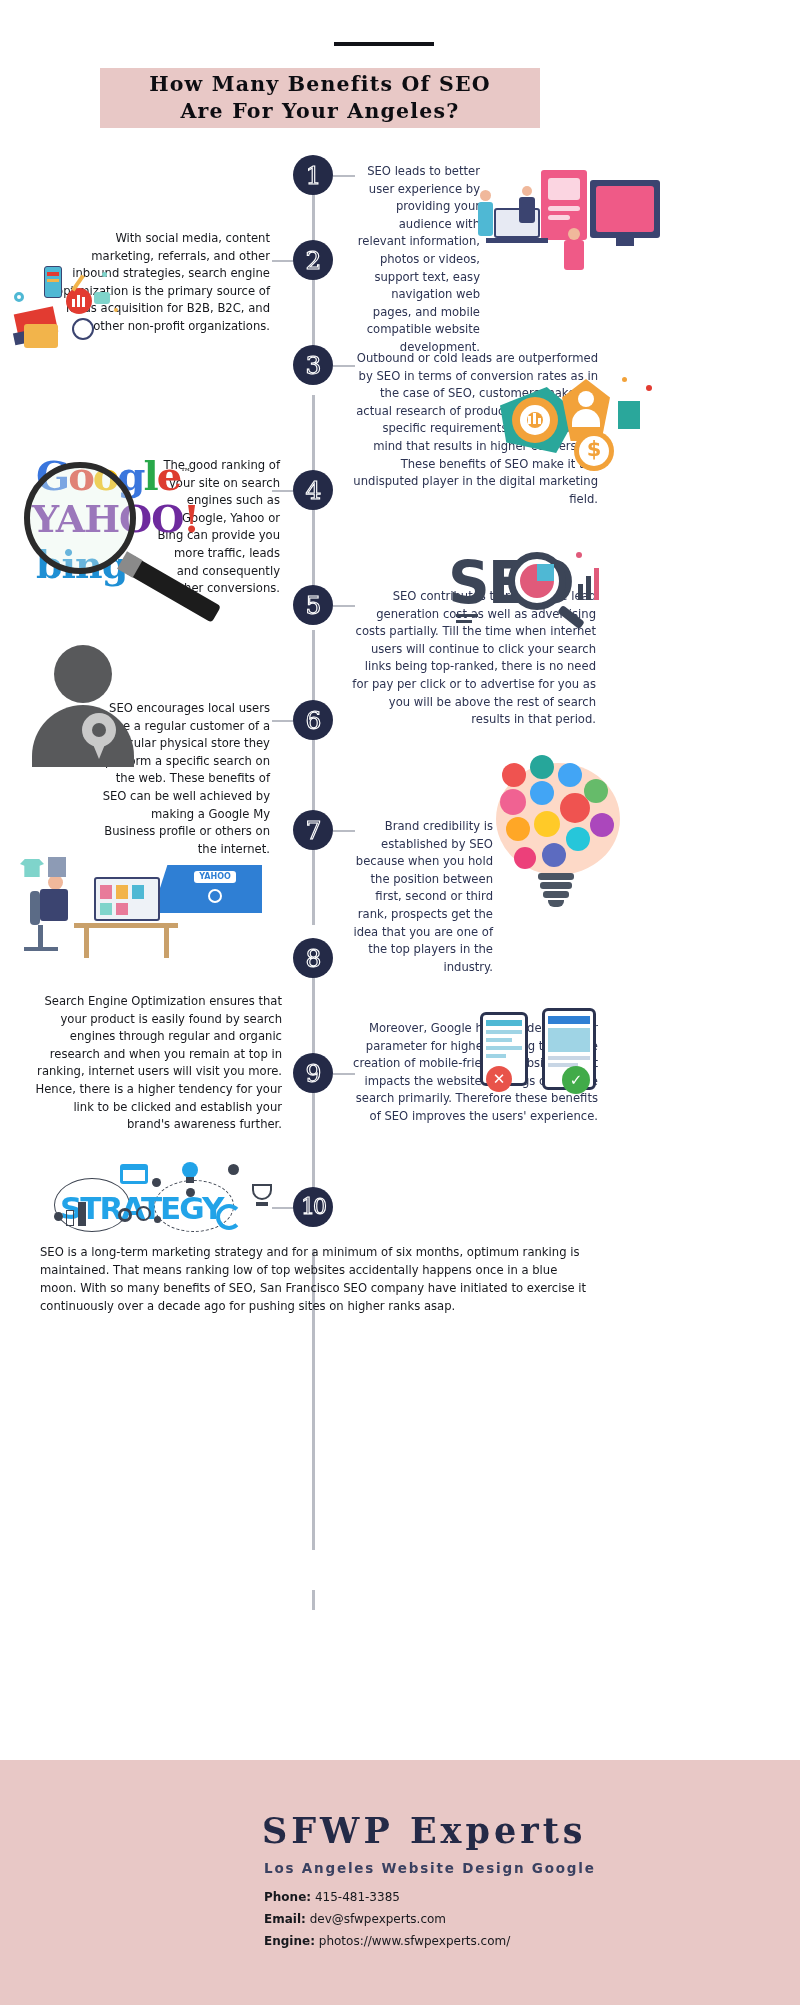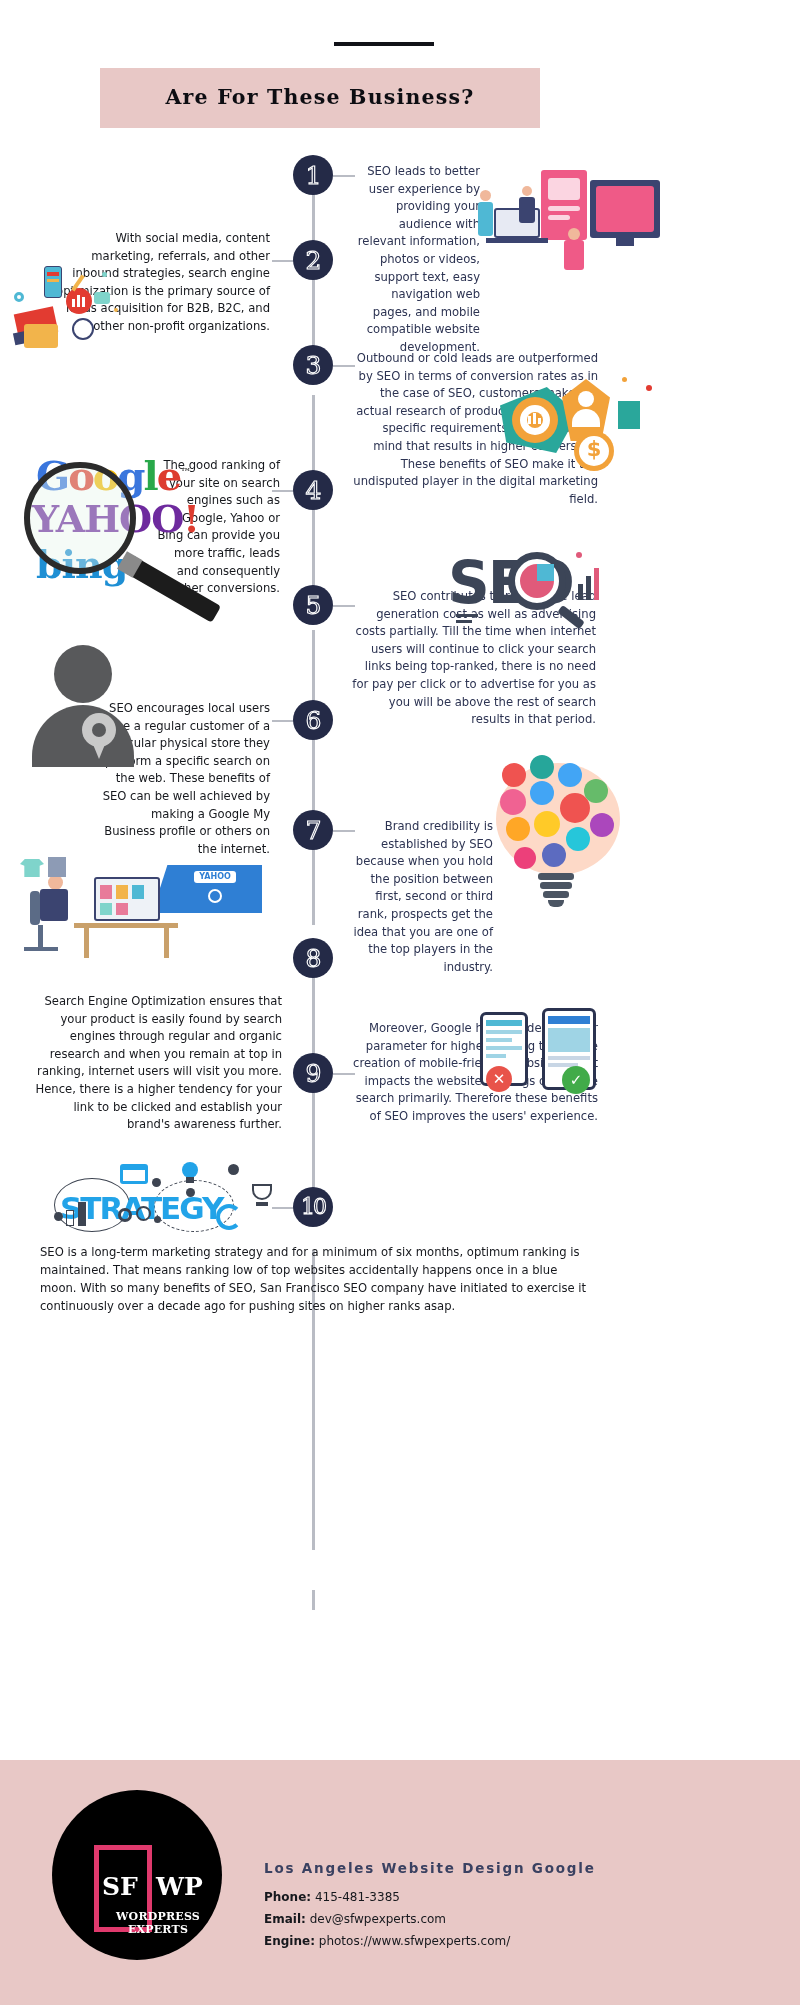--- a/index.html
+++ b/index.html
@@ -186,21 +186,22 @@
     color: #16181d;
     white-space: nowrap;
   }
   .contact b { font-weight: bold; }
 </style>
 </head>
 <body>
 
 <div class="top-rule"></div>
 <div class="title-band">
-  <div class="t-line">Are For These Business?</div>
+  <div class="t-line">How Many Benefits Of SEO</div>
+  <div class="t-line">Are For Your Angeles?</div>
 </div>
 
 <div class="spine" style="top:185px;height:170px;"></div>
 <div class="spine" style="top:395px;height:195px;"></div>
 <div class="spine" style="top:630px;height:295px;"></div>
 <div class="spine" style="top:965px;height:245px;"></div>
 <div class="spine" style="top:1250px;height:300px;"></div>
 <div class="spine" style="top:1590px;height:20px;"></div>
 
 <div class="node" style="left:293px; top:155px;">
@@ -432,26 +433,21 @@
   <div class="rect" style="left:26px;top:48px;width:8px;height:16px;border:1.6px solid #3d4451;"></div>
   <div class="rect" style="left:38px;top:40px;width:8px;height:24px;background:#3d4451;"></div>
   <div class="circ" style="left:14px;top:50px;width:9px;height:9px;background:#3d4451;"></div>
 </div>
 
 <div class="para" style="left:40px; top:1243px; width:552px;">
   <span>SEO is a long-term marketing strategy and for a minimum of six months, optimum ranking is maintained. That means ranking low of top websites accidentally happens once in a blue moon. With so many benefits of SEO, </span><b>San Francisco SEO company</b><span> have initiated to exercise it continuously over a decade ago for pushing sites on higher ranks asap.</span>
 </div>
 
 <div class="footer">
-  <div class="logo-circle">
-    <div class="logo-box"></div>
-    <div class="logo-sf">SF</div>
-    <div class="logo-wp">WP</div>
-    <div class="logo-sub">WORDPRESS EXPERTS</div>
-  </div>
+  <div class="brand-name">SFWP Experts</div>
   <div class="brand-tag">Los Angeles Website Design Google</div>
   <div class="contact" style="top:130px;">
     <b>Phone:</b>
     <span>415-481-3385</span>
   </div>
   <div class="contact" style="top:152px;">
     <b>Email:</b>
     <span>dev@sfwpexperts.com</span>
   </div>
   <div class="contact" style="top:174px;">

